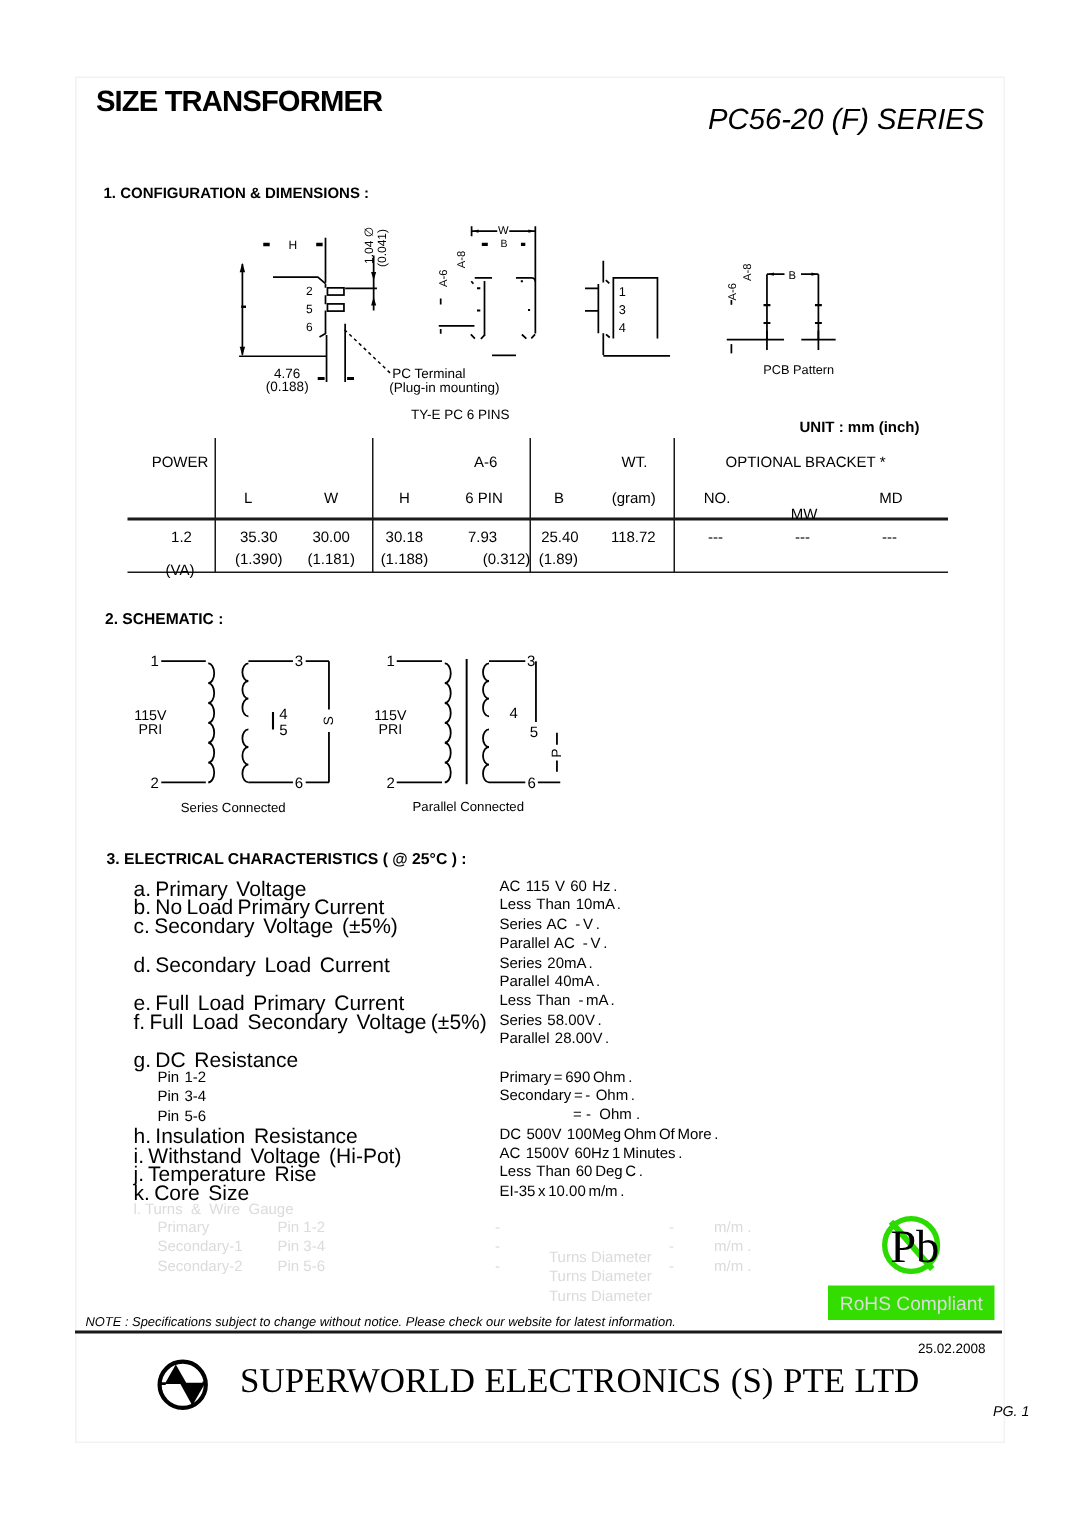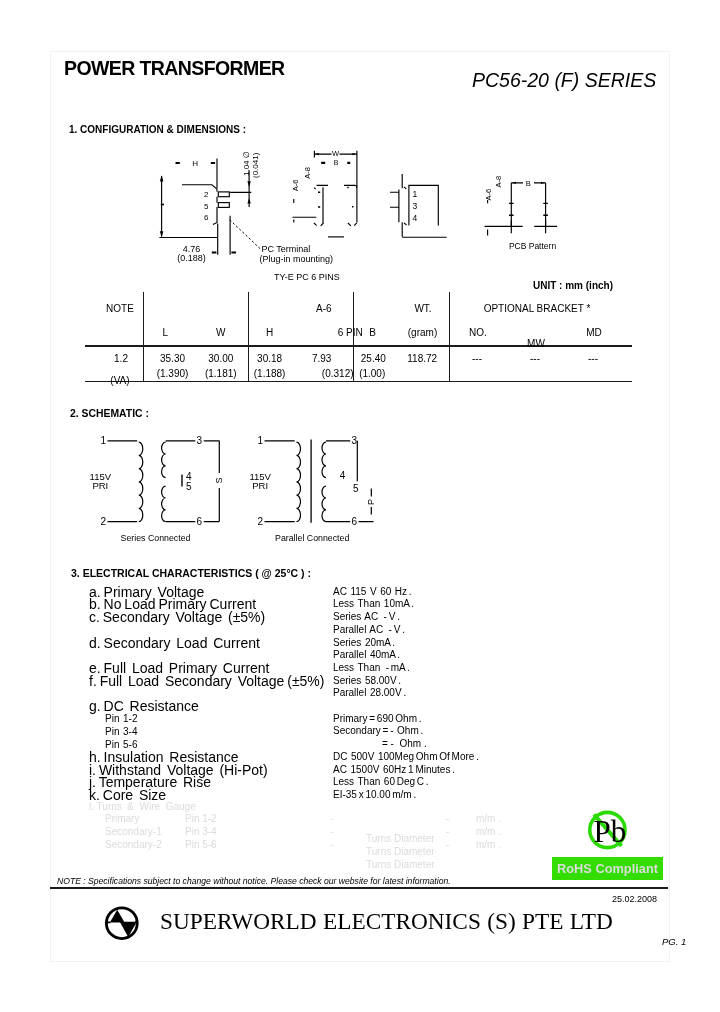--- a/index.html
+++ b/index.html
@@ -10,21 +10,21 @@
   .i{font-style:italic;}
   .pre{white-space:pre;}
   .line{position:absolute;background:#1a1a1a;}
   .ctr{text-align:center;}
 </style>
 </head>
 <body>
 
 <div class="abs" style="left:50px;top:51px;width:618px;height:909px;border:1px solid #f2f2f2;"></div>
 
-<div class="abs b" style="left:64px;top:57px;font-size:19.5px;letter-spacing:-0.6px;">POWER TRANSFORMER</div>
+<div class="abs b" style="left:64px;top:57px;font-size:19.5px;letter-spacing:-0.6px;">SIZE TRANSFORMER</div>
 
 <div class="abs i" style="left:472px;top:69px;font-size:19.5px;">PC56-20 (F) SERIES</div>
 
 <div class="abs b" style="left:69px;top:123.5px;font-size:10px;">1. CONFIGURATION &amp; DIMENSIONS :</div>
 
 <svg class="abs" style="left:140px;top:145px;" width="440" height="145" viewBox="140 145 440 145" fill="none" stroke="#000" stroke-width="1.15" font-family="Liberation Sans, sans-serif">
 
   <g>
     <text x="195.2" y="165.8" font-size="8" fill="#000" stroke="none" text-anchor="middle">H</text>
     <path d="M175.5 163 H179.8 M210.8 163 H215.1" stroke-width="2.2"></path>
@@ -137,30 +137,30 @@
   <div class="line" style="left:248.3px;top:292px;width:1.1px;height:89.7px;"></div>
 
   <div class="line" style="left:352.9px;top:292px;width:1.1px;height:89.7px;"></div>
 
   <div class="line" style="left:448.5px;top:292px;width:1.1px;height:89.7px;"></div>
 
   <div class="line" style="left:85px;top:345.3px;width:547px;height:1.3px;"></div>
 
   <div class="line" style="left:85px;top:381px;width:547px;height:1.3px;"></div>
 
-  <div class="abs ctr" style="left:80px;top:302.5px;width:80px;">NOTE</div>
+  <div class="abs ctr" style="left:80px;top:302.5px;width:80px;">POWER</div>
   <div class="abs ctr" style="left:283.8px;top:302.5px;width:80px;">A-6</div>
   <div class="abs ctr" style="left:383px;top:302.5px;width:80px;">WT.</div>
   <div class="abs ctr" style="left:462px;top:302.5px;width:150px;">OPTIONAL BRACKET *</div>
 
   <div class="abs ctr" style="left:80px;top:326.5px;width:80px;margin-top:48px;">(VA)</div>
   <div class="abs ctr" style="left:125.4px;top:326.5px;width:80px;">L</div>
   <div class="abs ctr" style="left:180.8px;top:326.5px;width:80px;">W</div>
   <div class="abs ctr" style="left:229.6px;top:326.5px;width:80px;">H</div>
-  <div class="abs ctr" style="left:282.7px;top:326.5px;width:80px;text-align:right;">6 PIN</div>
+  <div class="abs ctr" style="left:282.7px;top:326.5px;width:80px;">6 PIN</div>
   <div class="abs ctr" style="left:332.6px;top:326.5px;width:80px;">B</div>
   <div class="abs ctr" style="left:382.5px;top:326.5px;width:80px;">(gram)</div>
   <div class="abs ctr" style="left:438px;top:326.5px;width:80px;">NO.</div>
   <div class="abs ctr" style="left:496px;top:338px;width:80px;">MW</div>
   <div class="abs ctr" style="left:554px;top:326.5px;width:80px;">MD</div>
 
   <div class="abs ctr" style="left:81px;top:352.5px;width:80px;">1.2</div>
   <div class="abs ctr" style="left:132.5px;top:352.5px;width:80px;">35.30</div>
   <div class="abs ctr" style="left:180.8px;top:352.5px;width:80px;">30.00</div>
   <div class="abs ctr" style="left:229.6px;top:352.5px;width:80px;">30.18</div>
@@ -168,21 +168,21 @@
   <div class="abs ctr" style="left:333.3px;top:352.5px;width:80px;">25.40</div>
   <div class="abs ctr" style="left:382.2px;top:352.5px;width:80px;">118.72</div>
   <div class="abs ctr" style="left:437px;top:352.5px;width:80px;">---</div>
   <div class="abs ctr" style="left:495px;top:352.5px;width:80px;">---</div>
   <div class="abs ctr" style="left:553px;top:352.5px;width:80px;">---</div>
 
   <div class="abs ctr" style="left:132.5px;top:367.8px;width:80px;">(1.390)</div>
   <div class="abs ctr" style="left:180.8px;top:367.8px;width:80px;">(1.181)</div>
   <div class="abs ctr" style="left:229.6px;top:367.8px;width:80px;">(1.188)</div>
   <div class="abs ctr" style="left:281.7px;top:368px;width:80px;padding-left:16px;">(0.312)</div>
-  <div class="abs ctr" style="left:332.2px;top:367.8px;width:80px;">(1.00)</div>
+  <div class="abs ctr" style="left:332.2px;top:367.8px;width:80px;">(1.89)</div>
 </div>
 
 <div class="abs b" style="left:70px;top:408px;font-size:10.4px;">2. SCHEMATIC :</div>
 
 <svg class="abs" style="left:85px;top:430px;" width="300" height="116" viewBox="85 430 300 116" fill="none" stroke="#000" stroke-width="1.2" font-family="Liberation Sans, sans-serif">
 
   <g>
     <text x="103.2" y="444" font-size="10" fill="#000" stroke="none" text-anchor="middle">1</text>
     <text x="103.2" y="525.4" font-size="10" fill="#000" stroke="none" text-anchor="middle">2</text>
     <path d="M107.5 440.8 H137.2 M107.5 521.6 H137.2"></path>
@@ -313,21 +313,21 @@
 <svg class="abs" style="left:583px;top:806px;" width="50" height="50" viewBox="583 806 50 50">
 
   <line x1="594" y1="814.5" x2="621.5" y2="846" stroke="#2bdb00" stroke-width="4"></line>
 
   <circle cx="607.4" cy="830" r="17.6" stroke="#2bdb00" stroke-width="3.6" fill="none"></circle>
 
   <text x="593.5" y="841.5" font-family="Liberation Serif, serif" font-size="31" fill="#000">Pb</text>
 </svg>
 
 <div class="abs ctr" style="left:552px;top:857px;width:111px;height:23px;background:#33dd00;
-     color:#dcdcdc;font-weight:bold;font-size:12.8px;line-height:23px;white-space:nowrap;">RoHS Compliant</div>
+     color:#dcdcdc;font-weight:normal;font-size:12.8px;line-height:23px;white-space:nowrap;">RoHS Compliant</div>
 
 <div class="abs i" style="left:57px;top:875.5px;font-size:8.6px;">NOTE : Specifications subject to change without notice. Please check our website for latest information.</div>
 
 <div class="line" style="left:50px;top:887px;width:618px;height:1.6px;"></div>
 
 <div class="abs" style="left:612px;top:894px;font-size:9px;">25.02.2008</div>
 
 <svg class="abs" style="left:103px;top:905px;" width="40" height="40" viewBox="103 905 40 40" fill="none">
   <circle cx="121.8" cy="923.2" r="15.4" stroke="#000" stroke-width="2.8"></circle>
   <path d="M109.8 922.6 L117.2 909.7 L124.6 922.6 Z" fill="#000" stroke="none"></path>

